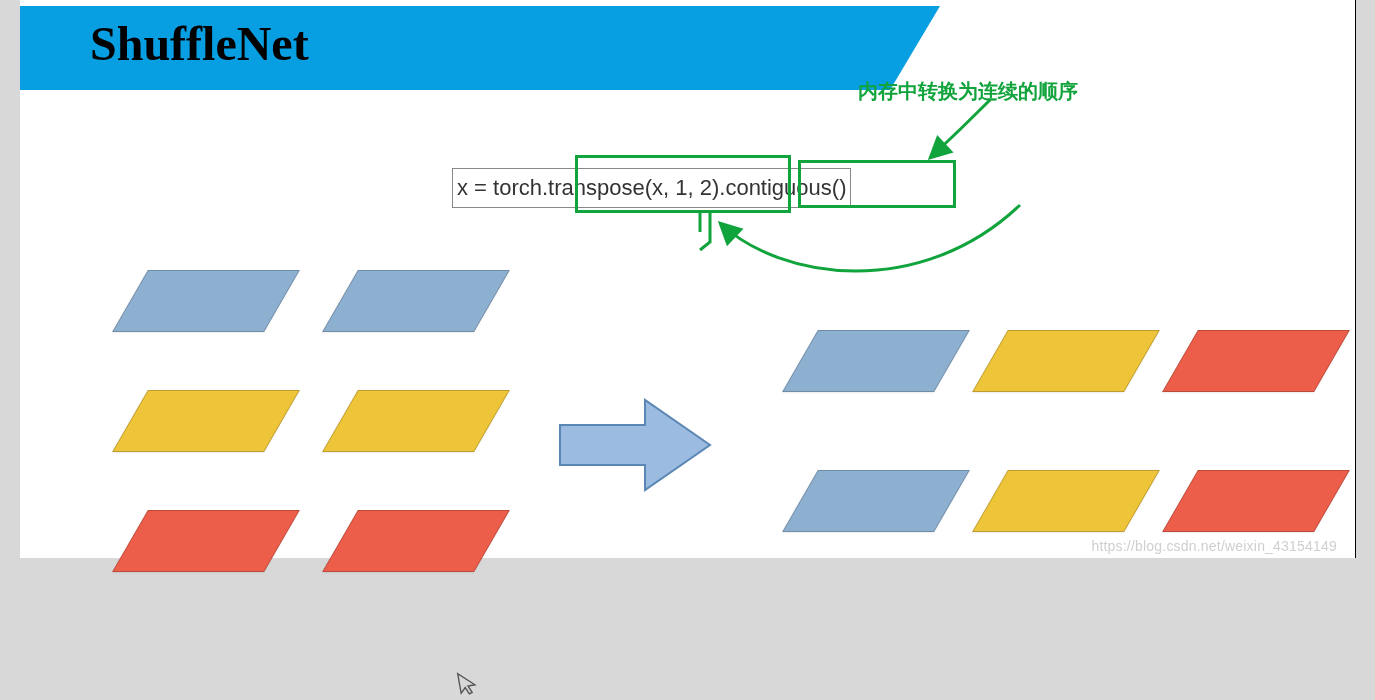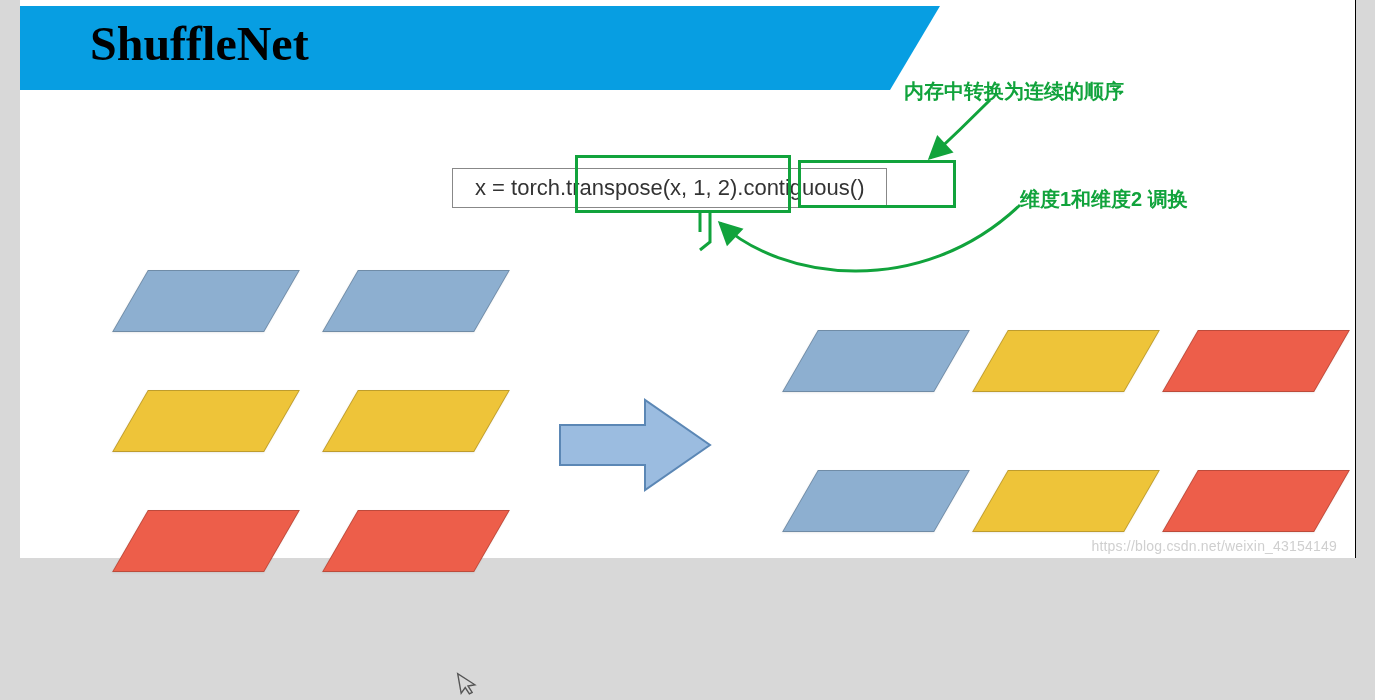--- a/index.html
+++ b/index.html
@@ -47,21 +47,21 @@
     color: #000;
     font-family: "Times New Roman", serif;
   }
   .code-box {
     position: absolute;
     border: 1px solid #888;
     background: #fff;
     font-family: Arial, sans-serif;
     font-size: 22px;
     color: #333;
-    padding: 6px 22px;
+    padding: 6px 4px;
     white-space: nowrap;
   }
   .green-rect {
     position: absolute;
     border: 3px solid #11a33c;
     background: transparent;
   }
   .annotation {
     position: absolute;
     color: #11a33c;
@@ -107,22 +107,21 @@
 
   <div class="header-bar"></div>
   <div class="header-tri"></div>
   <div class="title">ShuffleNet</div>
 
   <div class="code-box" style="left:432px; top:168px;">x = torch.transpose(x, 1, 2).contiguous()</div>
 
   <div class="green-rect" style="left:555px; top:155px; width:210px; height:52px;"></div>
   <div class="green-rect" style="left:778px; top:160px; width:152px; height:42px;"></div>
 
-  <div class="annotation" style="left:884px; top:78px;">内存中转换为连续的顺序</div>
-  <div class="annotation" style="left:1000px; top:186px;">维度1和维度2 调换</div>
+  <div class="annotation" style="left:838px; top:78px;">内存中转换为连续的顺序</div>
 
   <svg width="1335" height="700" style="position:absolute;left:0;top:0;pointer-events:none">
     <defs>
       <marker id="arr" markerWidth="12" markerHeight="12" refX="9" refY="6" orient="auto">
         <path d="M2,2 L10,6 L2,10 Z" fill="#11a33c"></path>
       </marker>
     </defs>
 
     <path d="M 970 100 Q 940 130 910 158" stroke="#11a33c" stroke-width="3" fill="none" marker-end="url(#arr)"></path>
 

